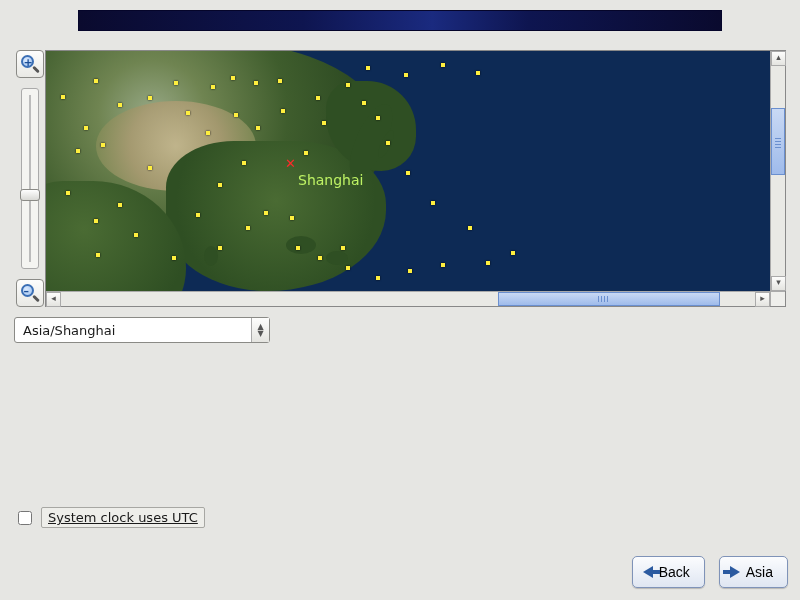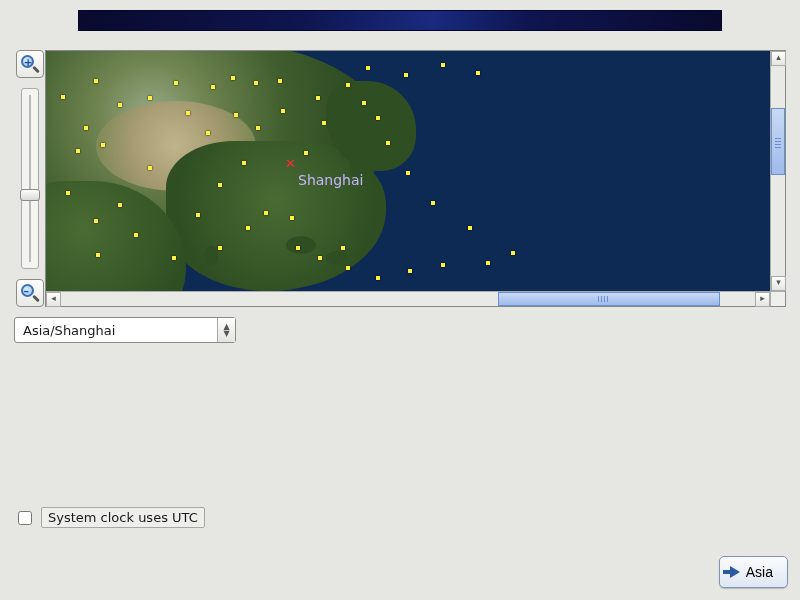--- a/index.html
+++ b/index.html
@@ -122,21 +122,21 @@
     box-shadow: 0 0 2px #000;
   }
   .sel-marker {
     position: absolute;
     color: #ff2a2a;
     font-weight: bold;
     font-size: 13px;
   }
   .sel-label {
     position: absolute;
-    color: #c4b5fd;
+    color: #bef264;
     font-size: 14px;
   }
   .hscroll {
     position: absolute;
     left: 0; bottom: 0; right: 15px; height: 15px;
     background: #efefec;
     border-top: 1px solid #aaa;
     display: flex;
   }
   .vscroll {
@@ -165,40 +165,40 @@
   .hscroll .sc-grip { top:3px; bottom:3px; left:45%; width:10px; }
   .vscroll .sc-grip { left:3px; right:3px; top:45%; height:10px; background: repeating-linear-gradient(0deg,#6a8fcf 0 1px,transparent 1px 3px);}
   .corner {
     position: absolute; right:0; bottom:0; width:15px; height:15px;
     background:#efefec; border-left:1px solid #aaa; border-top:1px solid #aaa;
   }
 
   .selected-line { margin-top: 14px; }
   .tz-select {
     margin-top: 10px;
-    width: 222px; height: 26px;
+    width: 256px; height: 26px;
     border: 1px solid #8a8a86;
     border-radius: 3px;
     background: #fff;
     display: flex; align-items: center;
     position: relative;
   }
   .tz-select .val { padding: 0 8px; flex:1; }
   .tz-select .spin {
     width: 18px; height: 100%;
     border-left: 1px solid #aaa;
     background: linear-gradient(#fdfdfc,#e4e4e0);
     display:flex; flex-direction:column; align-items:center; justify-content:center;
     font-size: 8px; color:#555; line-height:7px;
   }
 
   .utc-row {
     position: absolute;
     left: 14px; top: 507px;
-    display: flex; align-items: center; gap: 6px;
+    display: flex; align-items: center; gap: 6px; text-decoration: underline;
   }
   .utc-row .lbl {
     border: 1px solid #a7a7a3;
     padding: 2px 6px;
     background: #eeeeea;
     border-radius: 2px;
   }
   input[type=checkbox]{ width:14px; height:14px; }
 
   .nav {
@@ -376,17 +376,23 @@
 </div>
 
 <div class="utc-row">
   <input type="checkbox" style="">
   <span class="lbl">System clock uses UTC</span>
 </div>
 
 <div class="nav">
   <button>
     <span style="display:inline-flex;align-items:center">
+      <span class="arrow-left"></span>
+    </span>
+    <span>Back</span>
+  </button>
+  <button>
+    <span style="display:inline-flex;align-items:center">
       <span class="arrow-right"></span>
     </span>
     <span>Asia</span>
   </button>
 </div>
 
 </body></html>

